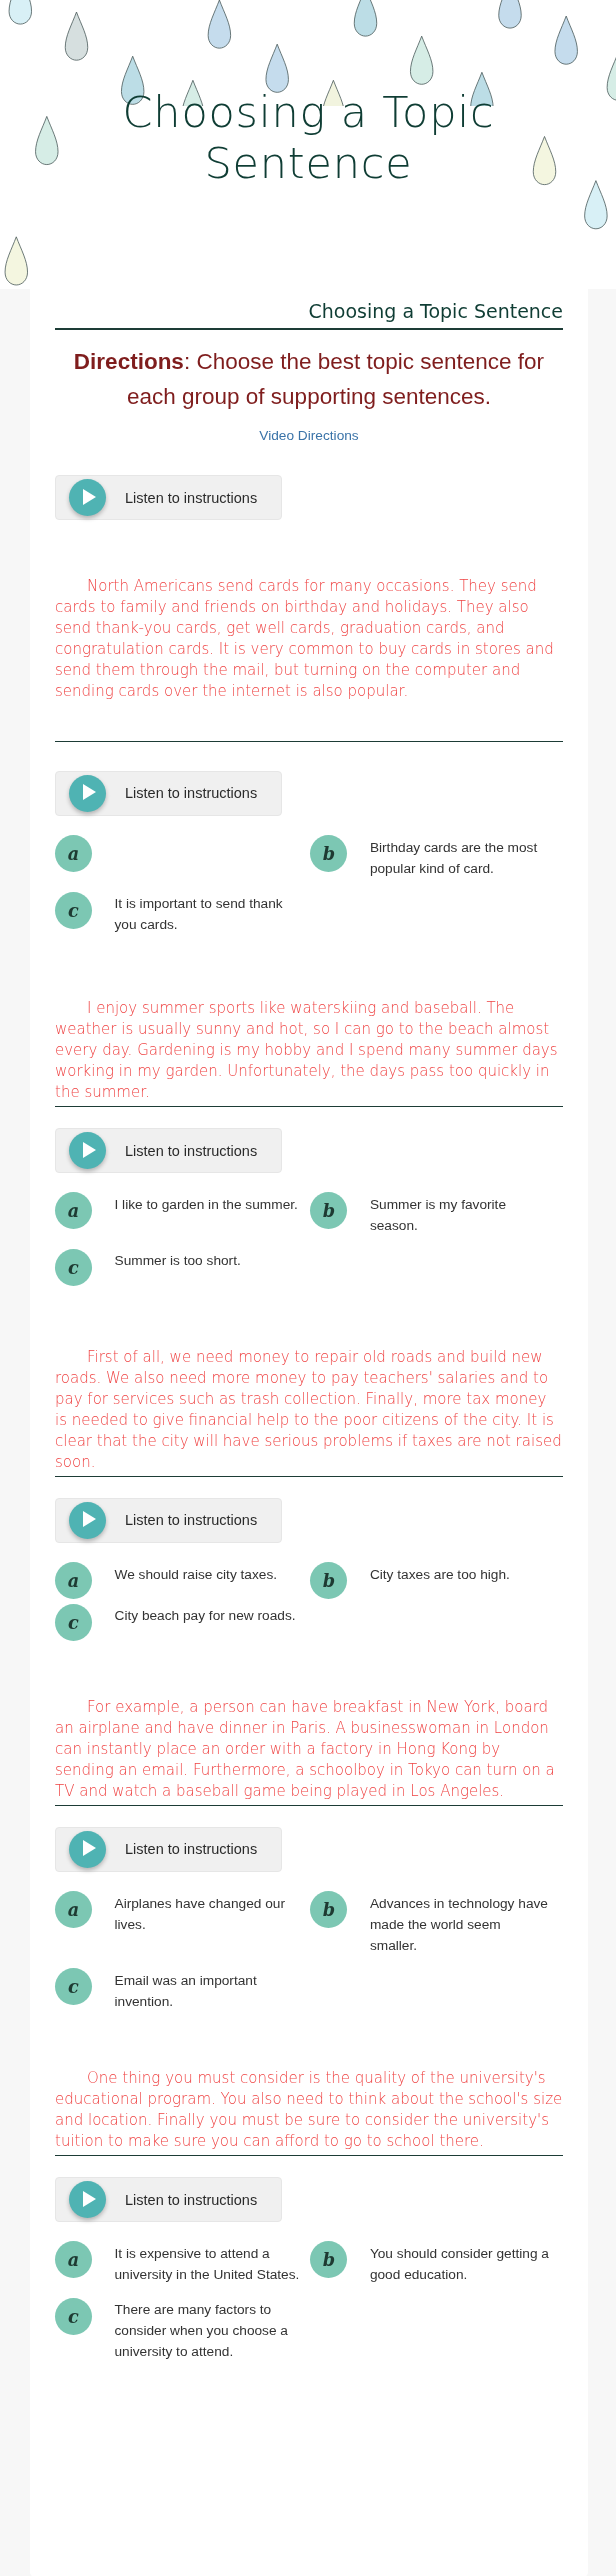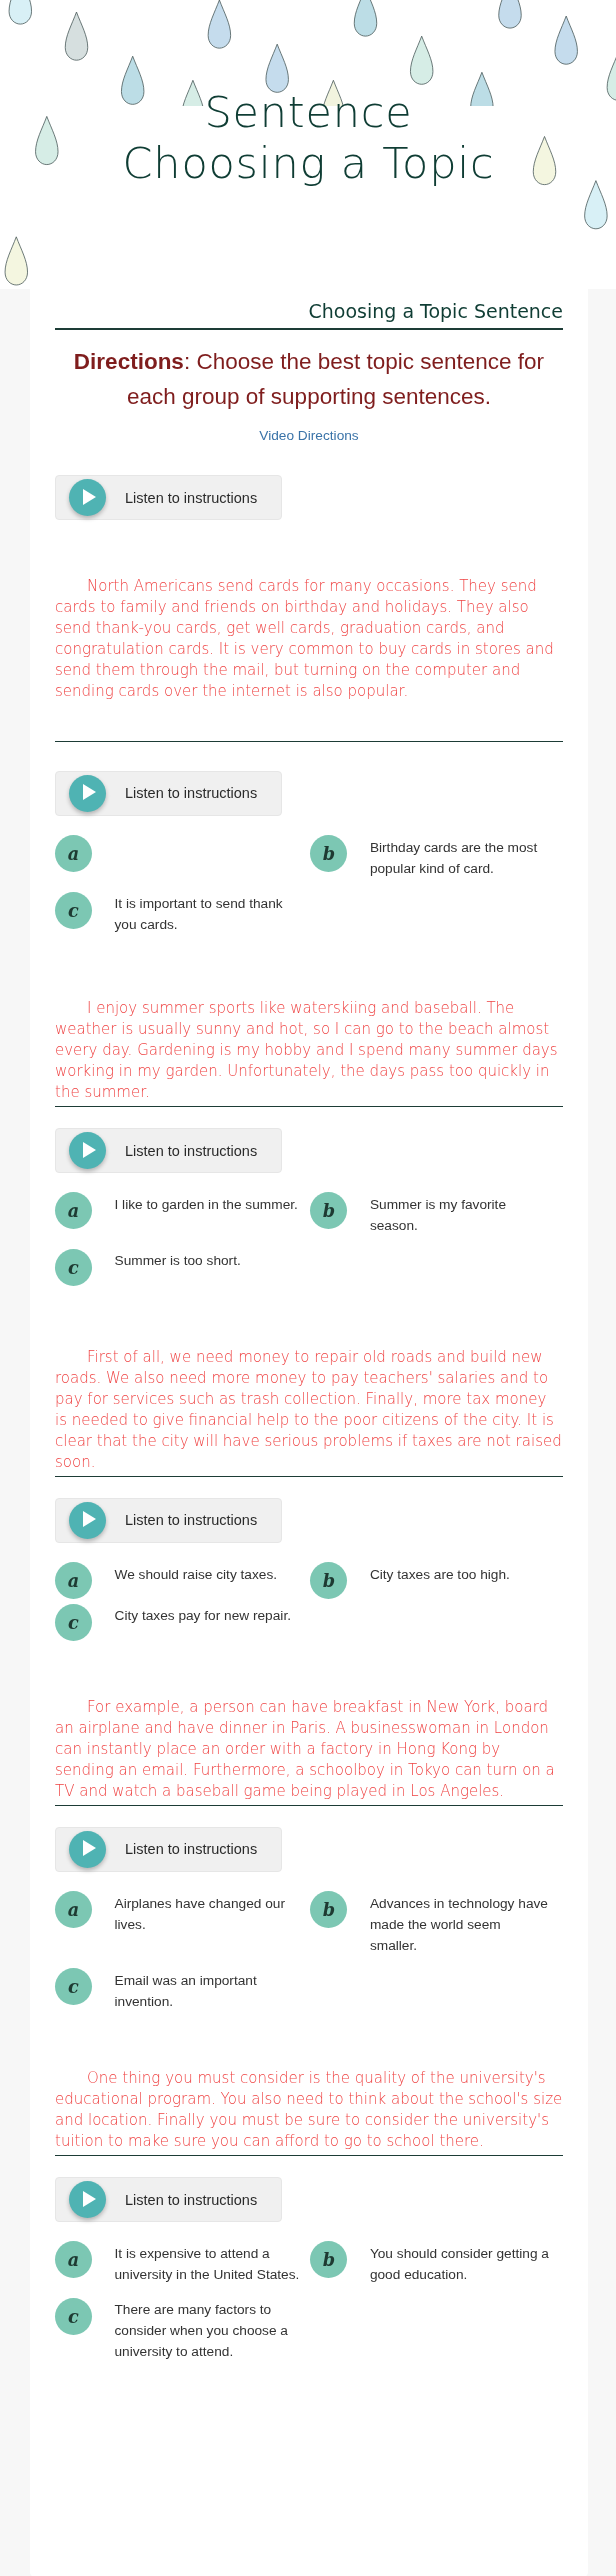--- a/index.html
+++ b/index.html
@@ -95,22 +95,22 @@
     <use href="#drop" transform="translate(168,455)" fill="#d6ede6"></use>
     <use href="#drop" transform="translate(275,405)" fill="#c5dced"></use>
     <use href="#drop" transform="translate(348,435)" fill="#f4f6e0"></use>
     <use href="#drop" transform="translate(420,485)" fill="#d6dfdf"></use>
     <use href="#drop" transform="translate(525,425)" fill="#f4ecc4"></use>
     <use href="#drop" transform="translate(610,475)" fill="#d6ede6"></use>
     <use href="#drop" transform="translate(705,405)" fill="#c5dced"></use>
   </svg>
   <div class="banner-title-bg"></div>
   <div class="banner-title">
+    <div>Choosing a Topic</div>
     <div>Sentence</div>
-    <div>Choosing a Topic</div>
   </div>
 </div>
 
 <div class="card">
   <div class="card-title">Choosing a Topic Sentence</div>
   <div class="rule"></div>
 
   <div class="directions">
     <b>Directions</b><span>: Choose the best topic sentence for each group of supporting sentences.</span>
   </div>
@@ -182,21 +182,21 @@
     <div class="option a">
       <span class="bubble">a</span>
       <span class="opt-text">We should raise city taxes.</span>
     </div>
     <div class="option b">
       <span class="bubble">b</span>
       <span class="opt-text">City taxes are too high.</span>
     </div>
     <div class="option c">
       <span class="bubble">c</span>
-      <span class="opt-text">City taxes pay for new repair.</span>
+      <span class="opt-text">City beach pay for new roads.</span>
     </div>
   </div>
 
   <div style="height:56px"></div>
   <p class="passage">For example, a person can have breakfast in New York, board an airplane and have dinner in Paris.  A businesswoman in London can instantly place an order with a factory in Hong Kong by sending an email.  Furthermore, a schoolboy in Tokyo can turn on a TV and watch a baseball game being played in Los Angeles.</p>
   <div style="height:3.2px"></div>
   <div class="rule" style="height:0.8px;"></div>
   <div style="height:21px"></div>
   <div class="listen">
     <span class="play"></span>

